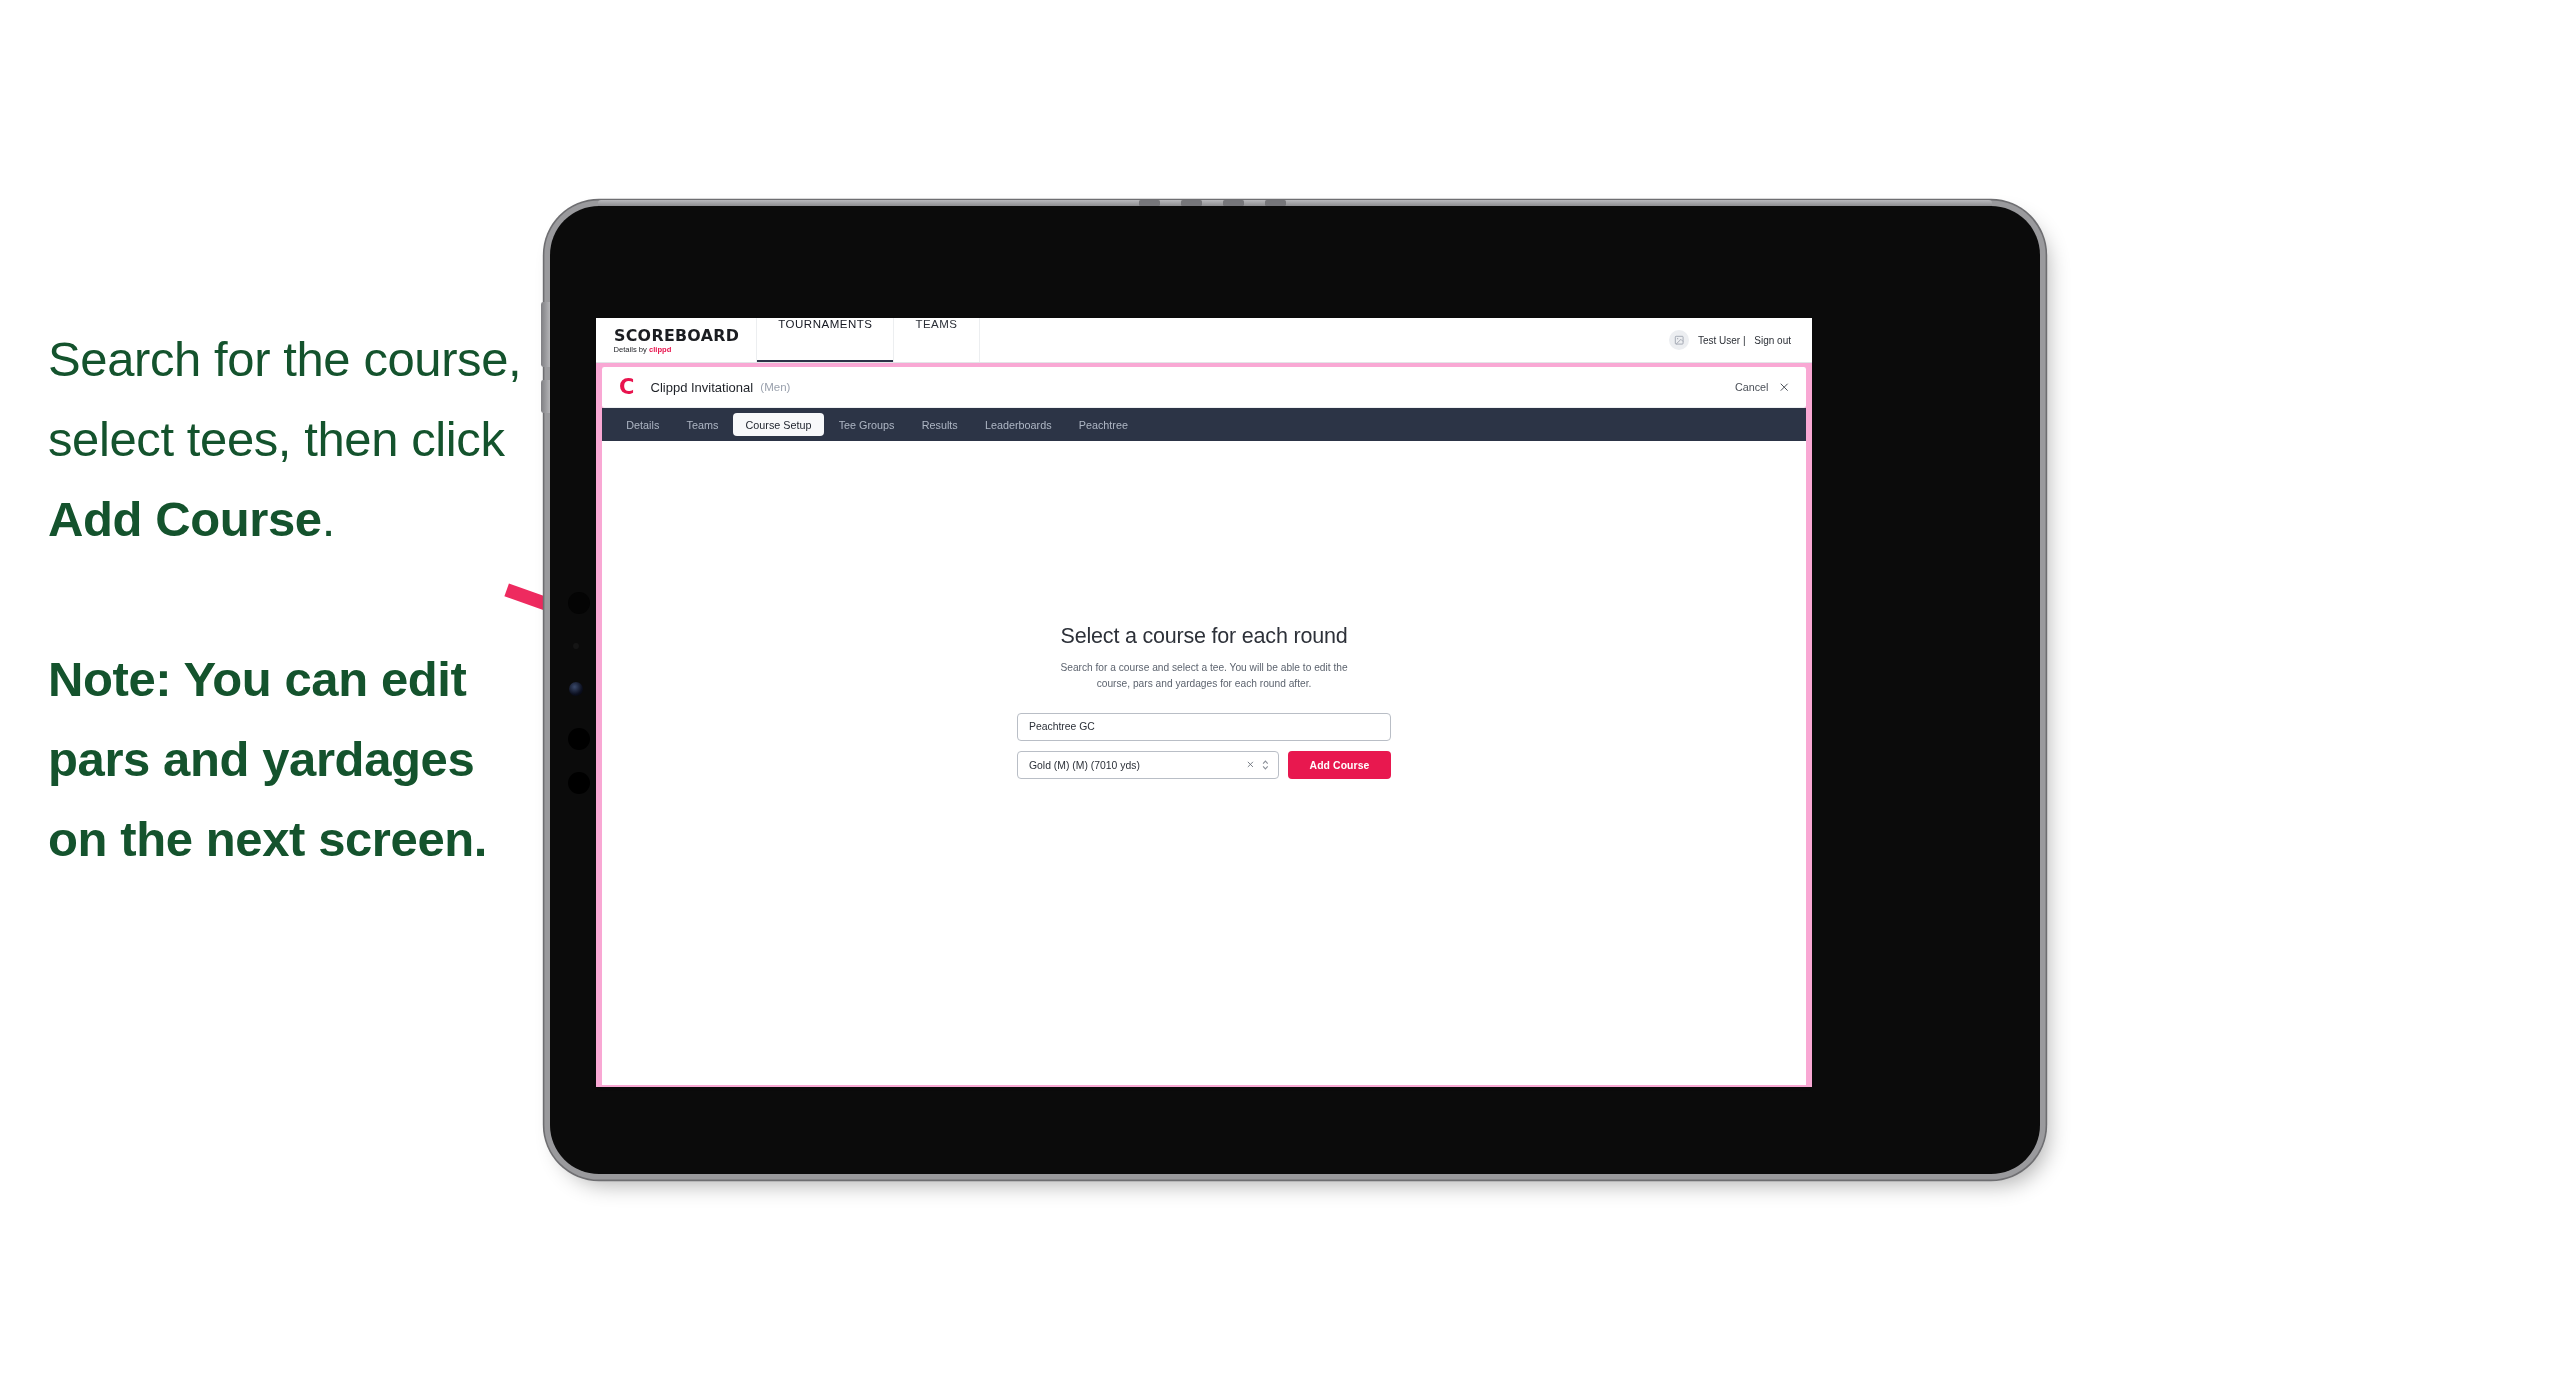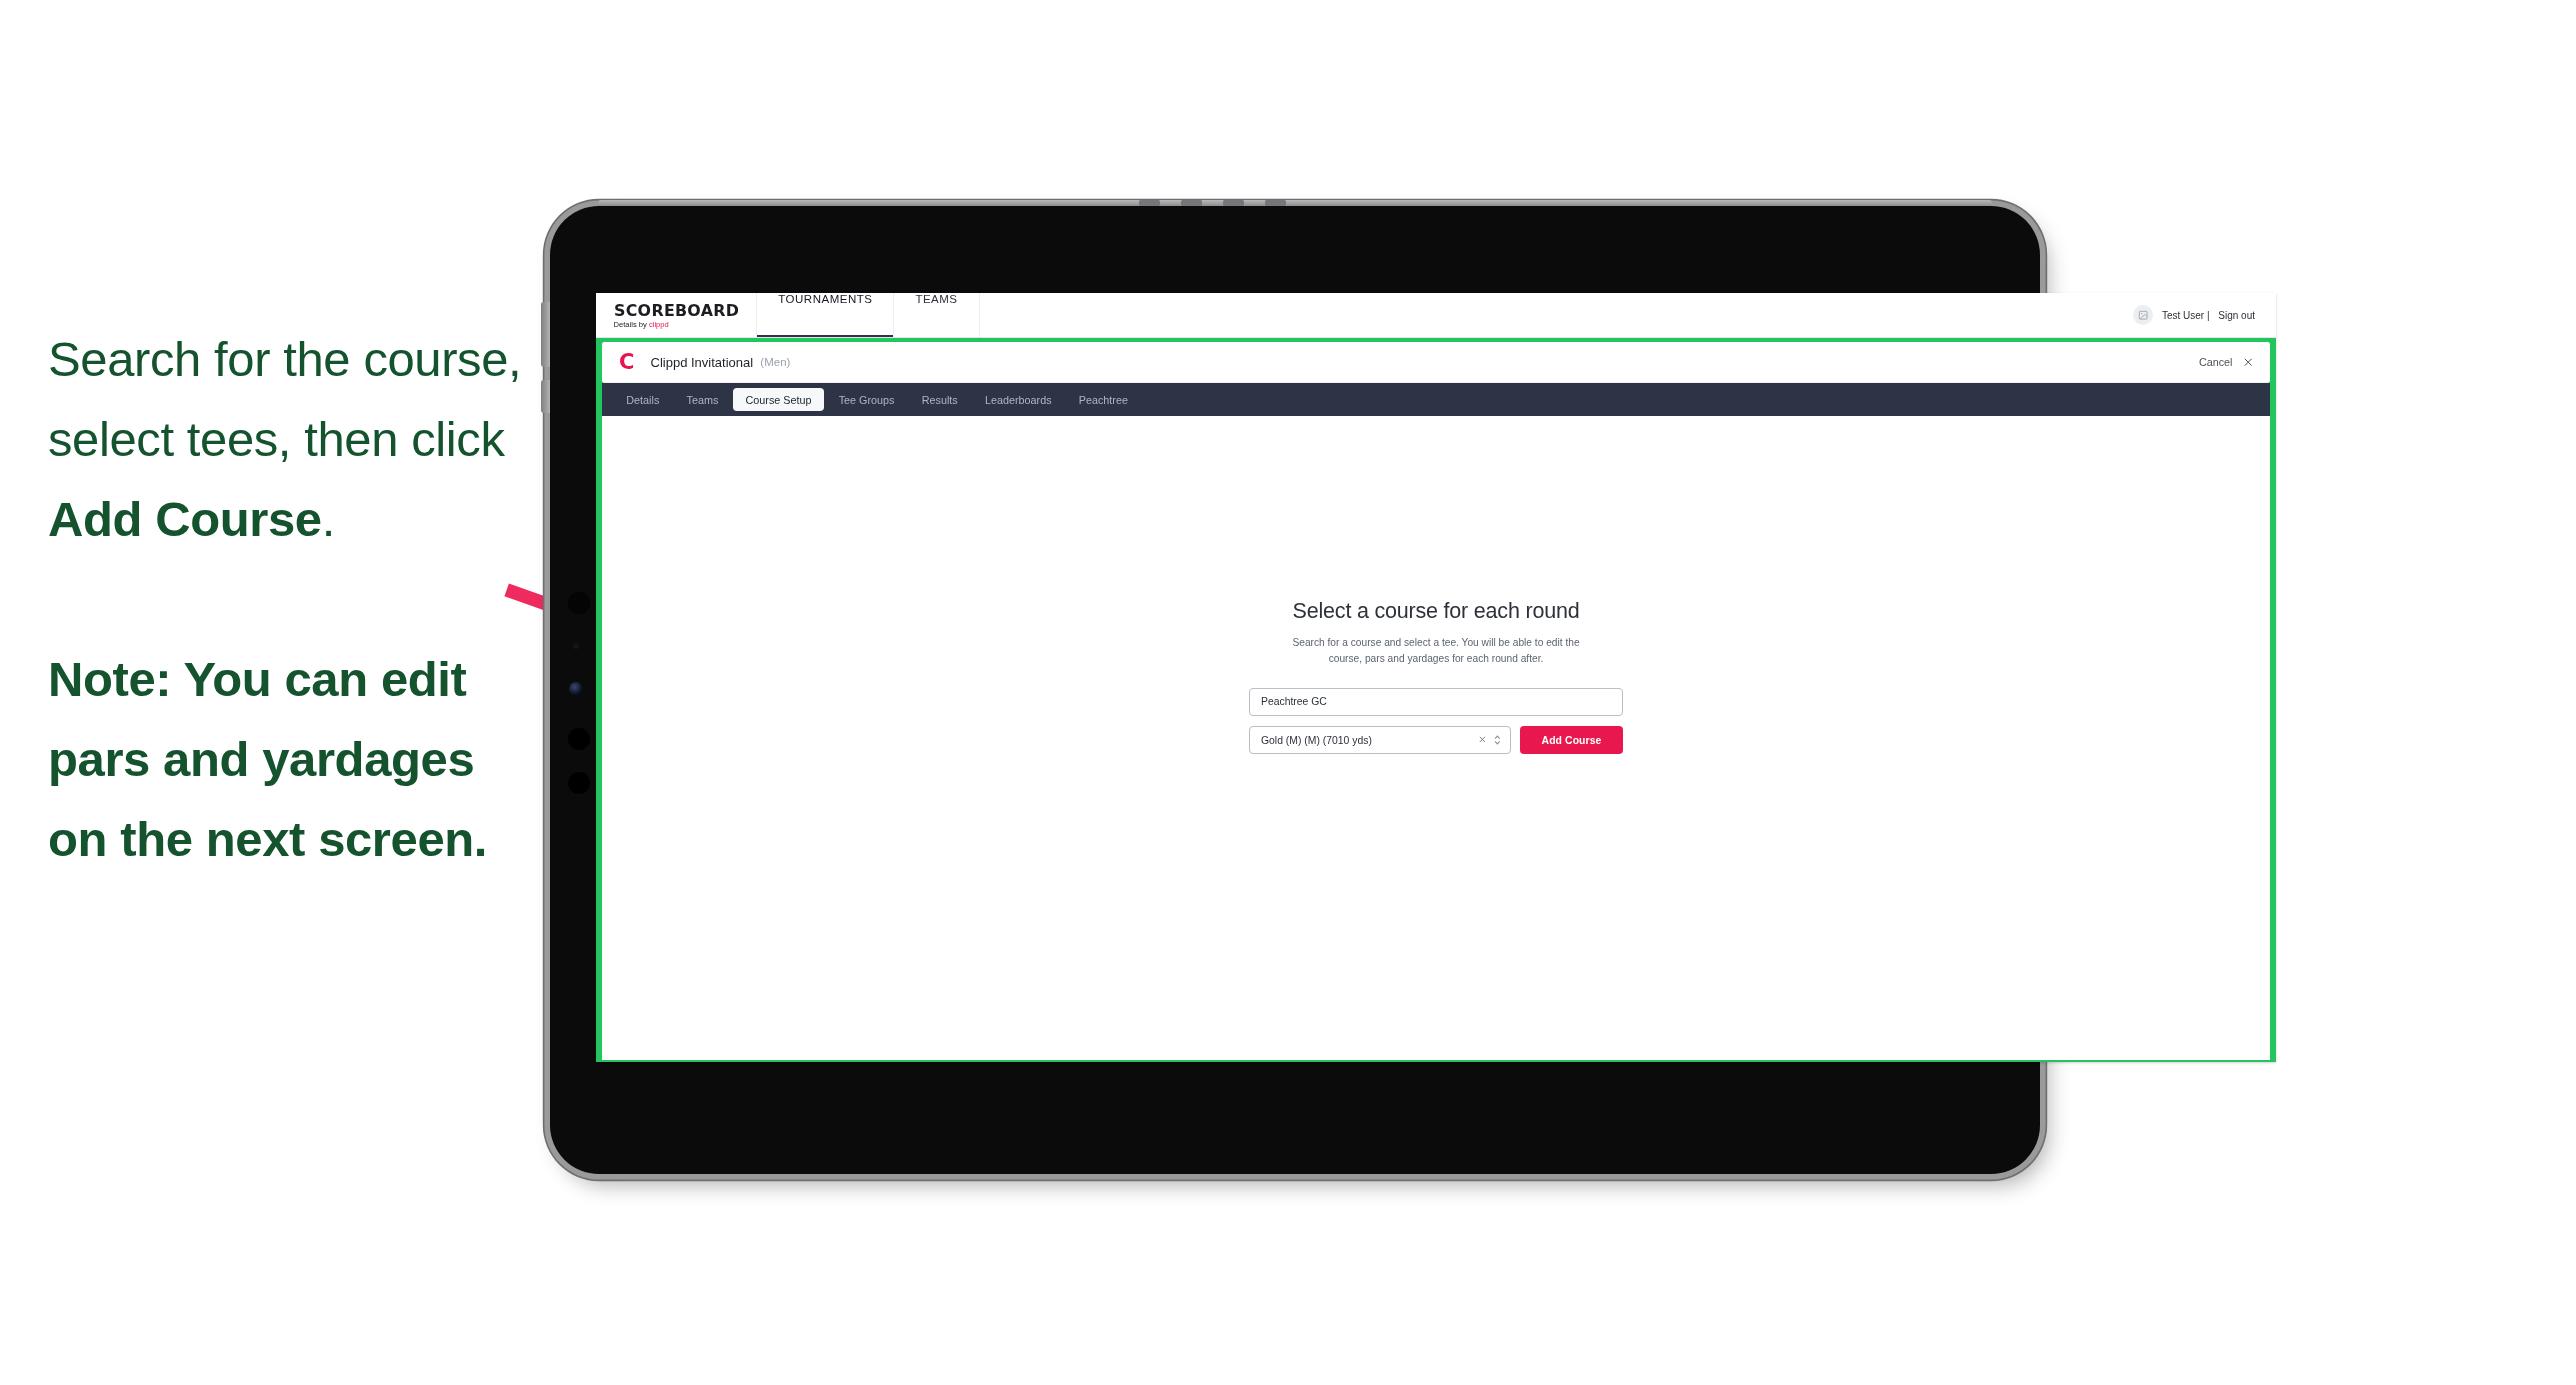--- a/index.html
+++ b/index.html
@@ -110,24 +110,24 @@
   .lens.l3 { top: 476px; width: 14.3px; height: 14.3px;
              background: radial-gradient(circle at 40% 35%, #3b4a6b 0%, #0c1020 60%, #000 100%);
              left: 19px; }
   .lens.l4 { top: 522px; width: 22px; height: 22px; }
   .lens.l5 { top: 566px; width: 22px; height: 22px; }
 
   
   .screen {
     position: absolute;
     left: 46px;
-    top: 87px;
-    width: 1680px;
+    top: 112px;
+    width: 1216px;
     height: 769px;
-    background: #22c55e;
+    background: #f9a8d4;
     overflow: hidden;
     box-shadow: 0 0.8px 2.4px rgba(0,0,0,0.18);
   }
 
   
   .appbar {
     position: relative;
     height: 45px;
     background: #ffffff;
     border-bottom: 0.8px solid #e3e5e8;
@@ -151,21 +151,21 @@
     transform: scaleX(0.95);
     transform-origin: left center;
   }
   .brand-sub {
     font-size: 7.6px;
     color: #23252a;
     margin-top: 2.4px;
     line-height: 1;
     white-space: nowrap;
   }
-  .brand-sub b { color: #e8144e; font-weight: 400; }
+  .brand-sub b { color: #e8144e; font-weight: 700; }
 
   .navtab {
     display: flex;
     align-items: flex-start;
     padding: 0 21px;
     font-size: 11.5px;
     letter-spacing: 0.5px;
     color: #2c3038;
     border-right: 0.8px solid #eceef0;
     cursor: pointer;

